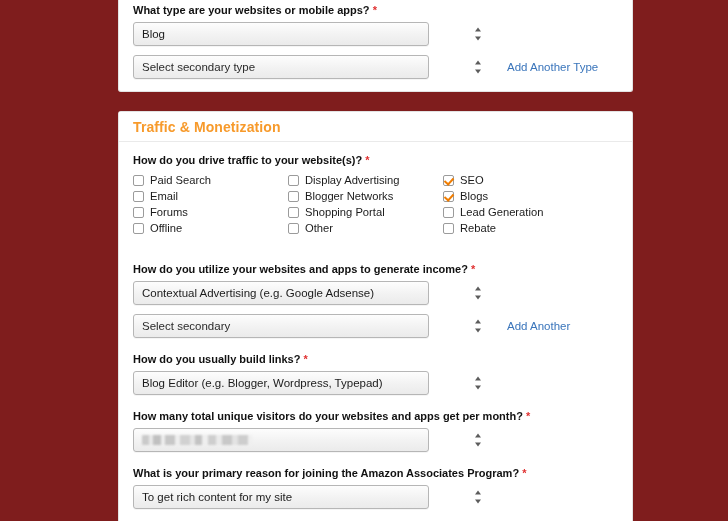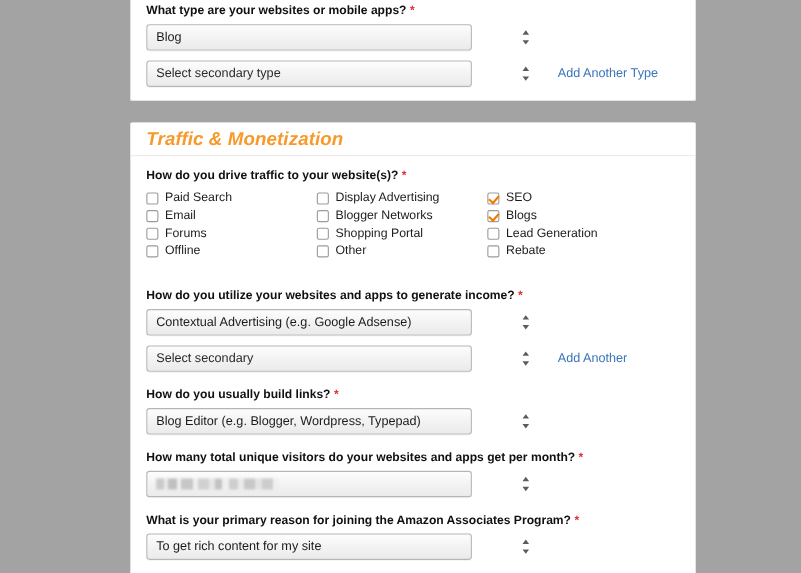--- a/index.html
+++ b/index.html
@@ -6,21 +6,21 @@
   html, body {
     margin: 0; padding: 0;
     width: 728px; height: 521px;
     background: #f2f2f2;
     font-family: "Liberation Sans", sans-serif;
     overflow: hidden;
   }
   .page {
     position: relative;
     width: 728px; height: 521px;
-    background: #a3a3a3;
+    background: #7f1d1d;
   }
   .card {
     position: absolute;
     left: 118px;
     width: 515px;
     background: #ffffff;
     border: 1px solid #e3e3e3;
     border-top: none;
     border-bottom: none;
   }
@@ -39,24 +39,23 @@
   .card-header {
     height: 30px;
     padding: 0 14px;
     display: flex;
     align-items: center;
     border-bottom: 1px solid #eaeaea;
     background: #ffffff;
   }
   .card-header-title {
     color: #f79a2b;
-    font-size: 17px;
+    font-size: 14px;
     font-weight: bold;
     letter-spacing: 0.1px;
-    font-style: italic;
   }
   .card-body { padding: 12px 14px 10px 14px; }
 
   .field { margin-bottom: 0; }
   .field-label {
     font-size: 11px;
     font-weight: bold;
     color: #111111;
     margin-bottom: 5px;
     line-height: 13px;

